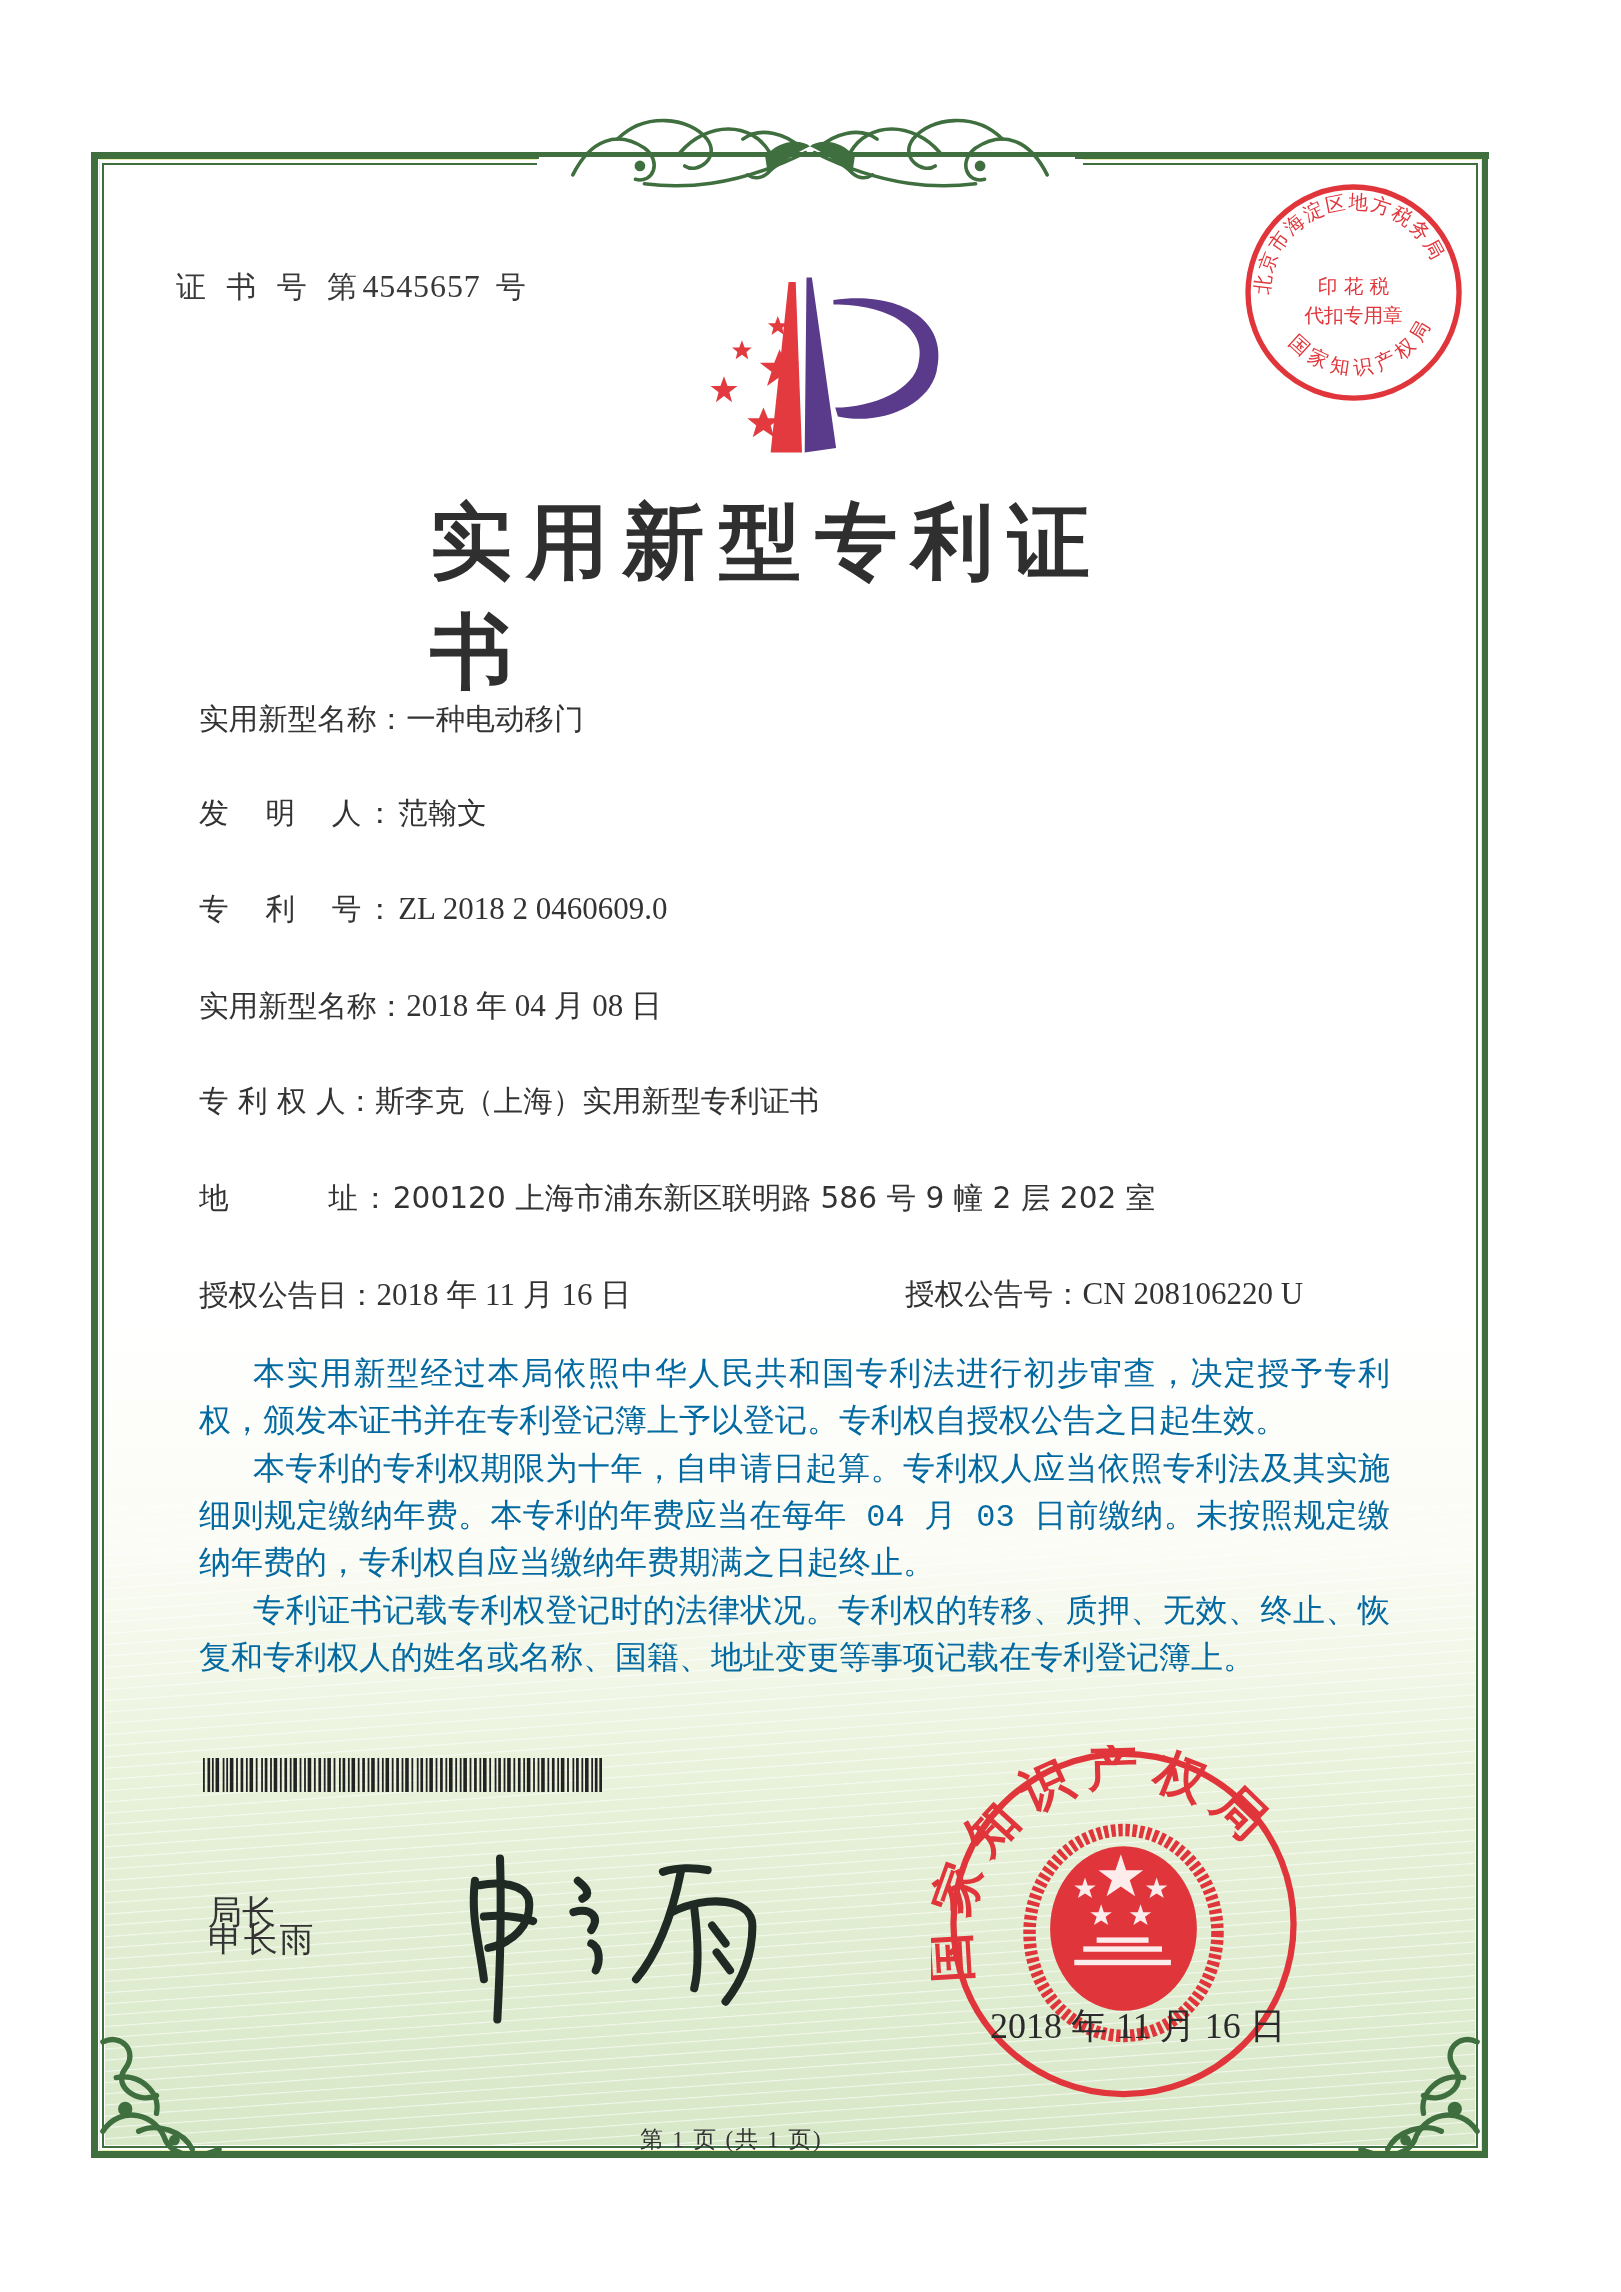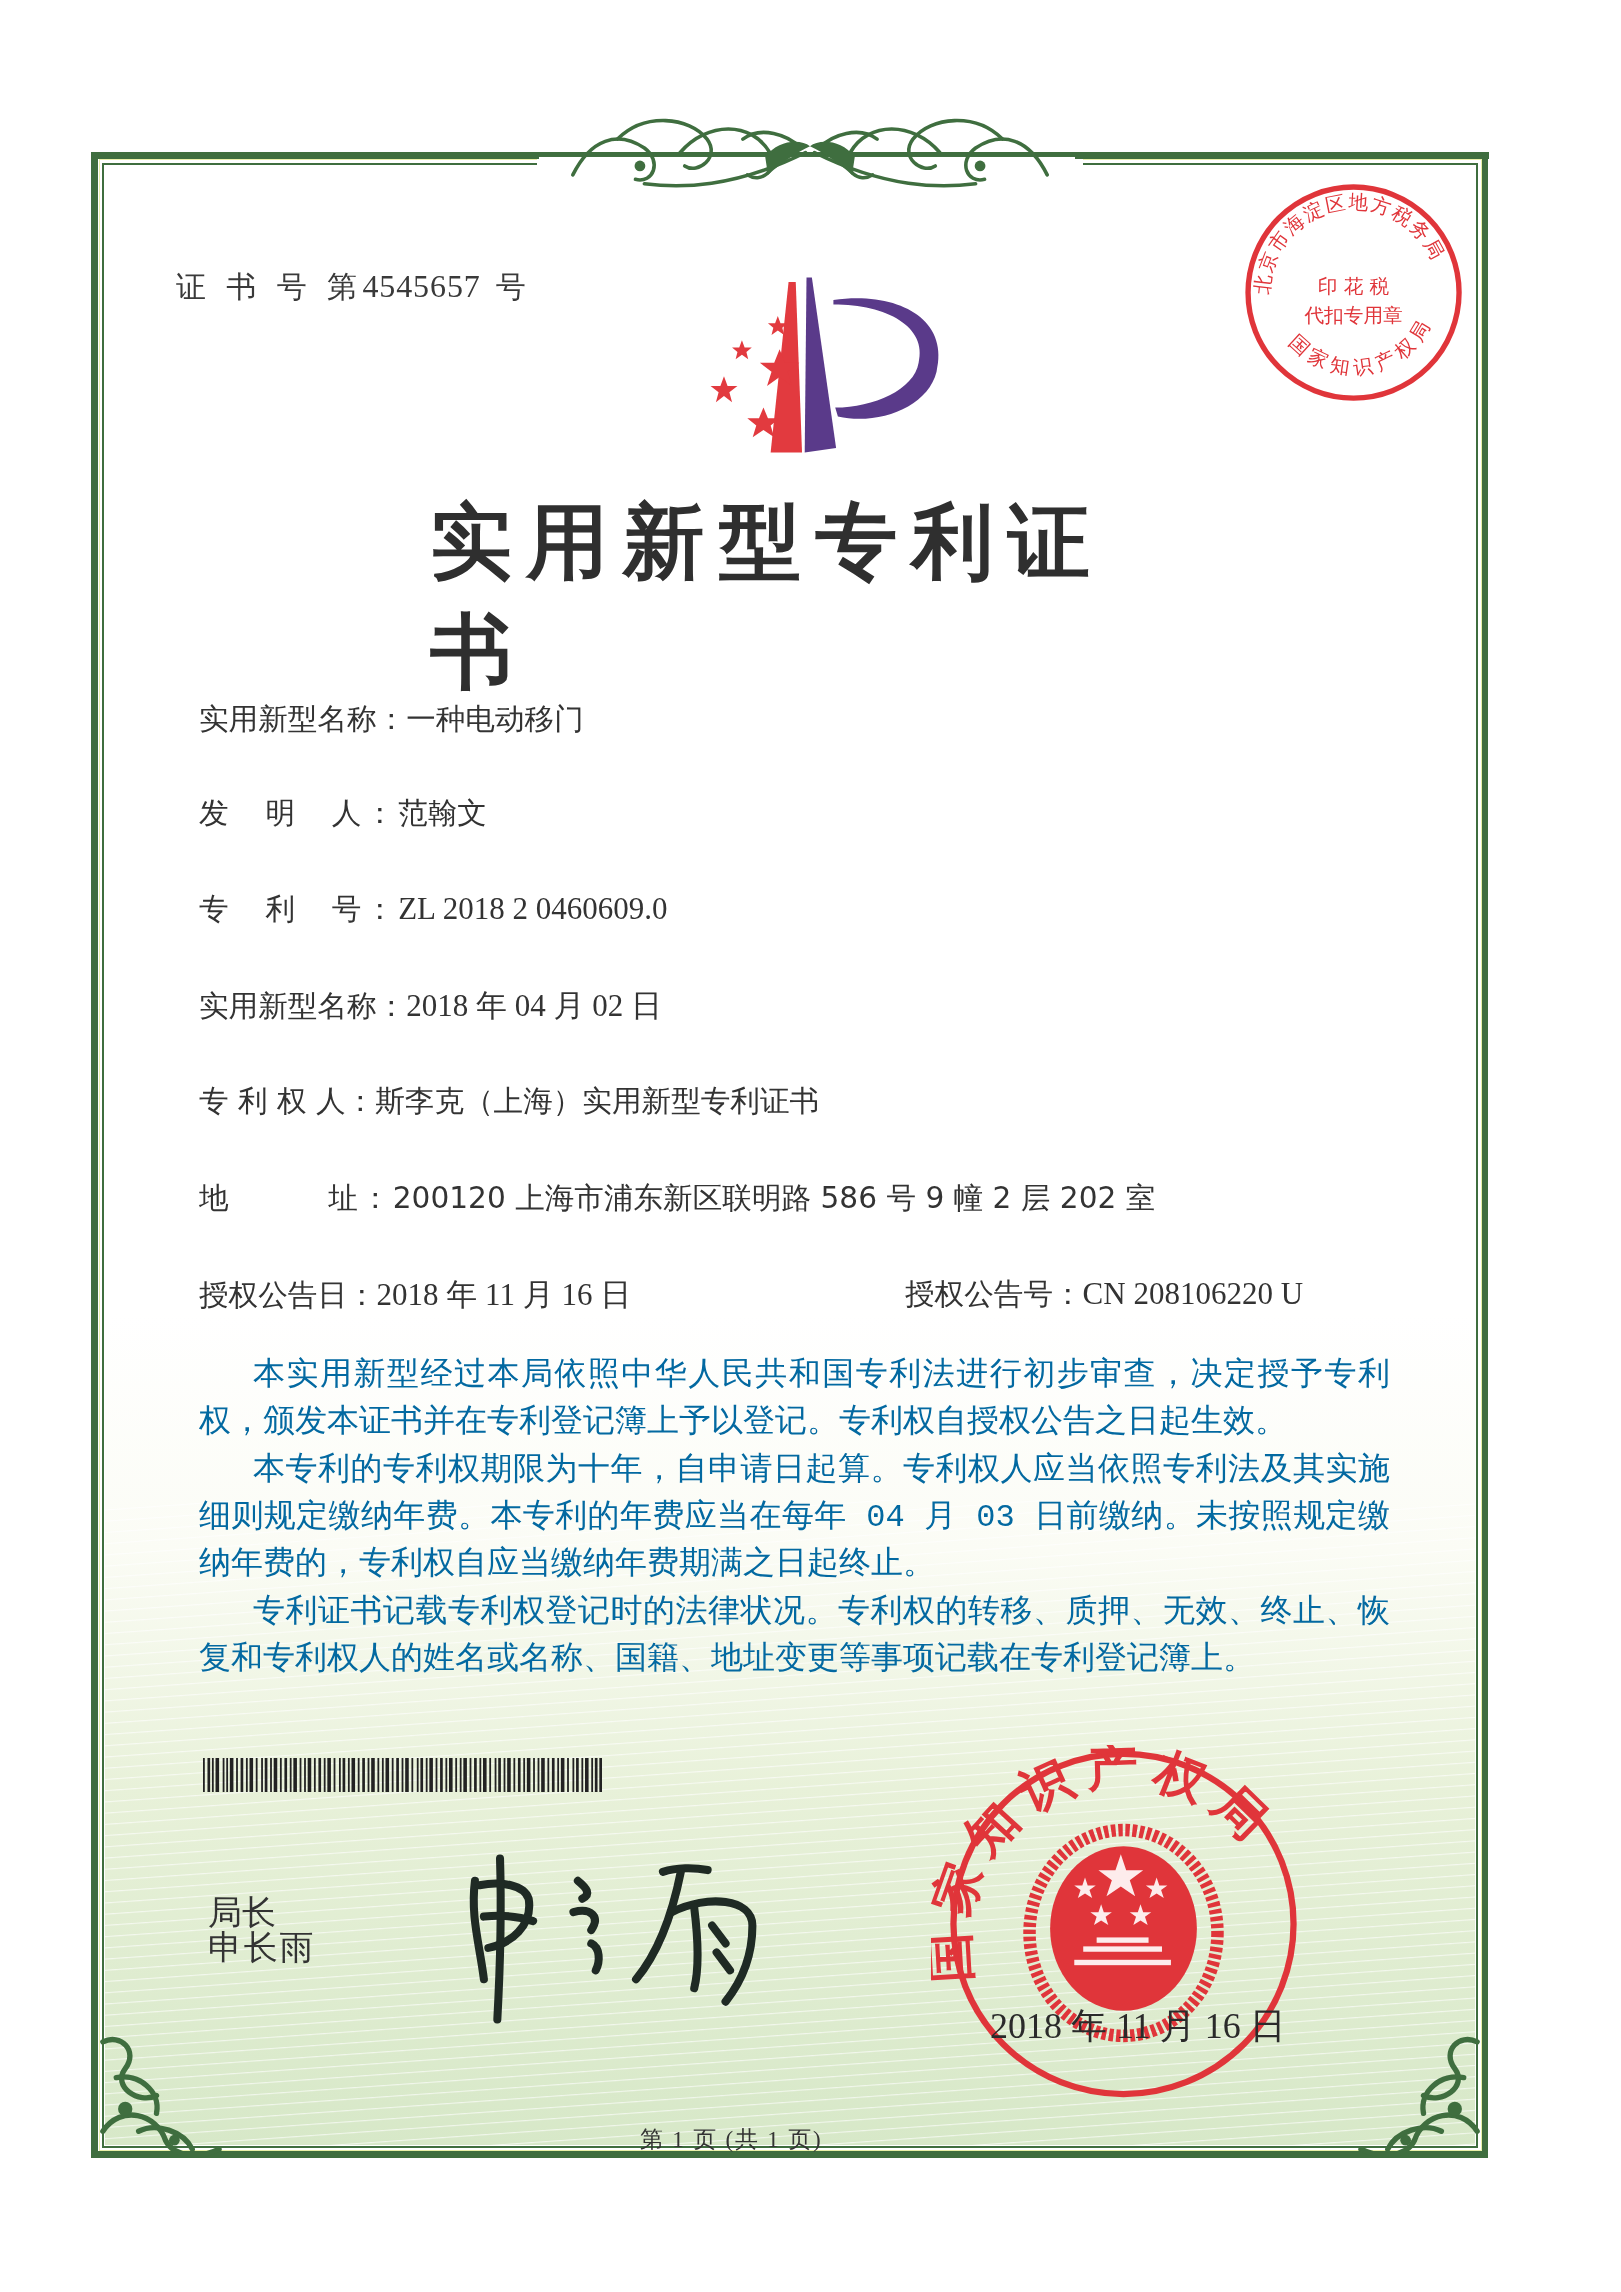--- a/index.html
+++ b/index.html
@@ -65,21 +65,21 @@
 
     .para {
       position:absolute; left:199px; width:1191px; font-size:32px; line-height:47px;
       color:#0369a1; font-family:Liberation Mono, monospace; text-align:justify;
       text-indent:54px;
     }
 
     .barcode { left:203px; top:1758px; width:399px; height:34px; }
 
     .sig-title { left:208px; top:1854px; font-size:34px; color:#333; font-family:"DejaVu Sans", sans-serif;margin-top:36px; }
-    .sig-name { left:208px; top:1917px; font-size:34px; color:#333; font-family:Liberation Mono, monospace; letter-spacing:1.8px;margin-top:8px; }
+    .sig-name { left:208px; top:1917px; font-size:34px; color:#333; font-family:Liberation Mono, monospace; letter-spacing:1.8px; }
     .signature { left:457px; top:1845px; width:376px; height:179px; }
 
     .seal-big { left:931px; top:1745px; width:385px; height:358px; }
     .seal-date {
       left:990px; top:2002px; font-size:36px; color:#2a2a2a;
       font-family:"Liberation Serif", "DejaVu Serif", serif; white-space:nowrap;
     }
 
     .seal-small { left:1240px; top:179px; width:228px; height:228px; }
 
@@ -187,21 +187,21 @@
 <div class="field" style="top:699px">
   <span class="label">实用新型名称：</span><span class="value">一种电动移门</span>
 </div>
 <div class="field" style="top:793px">
   <span class="label" style="letter-spacing:3.6px">发　明　人：</span><span class="value">范翰文</span>
 </div>
 <div class="field" style="top:889px">
   <span class="label" style="letter-spacing:3.6px">专　利　号：</span><span class="value num">ZL 2018 2 0460609.0</span>
 </div>
 <div class="field" style="top:985px">
-  <span class="label">实用新型名称：</span><span class="value num">2018 年 04 月 02 日</span>
+  <span class="label">实用新型名称：</span><span class="value num">2018 年 04 月 08 日</span>
 </div>
 <div class="field" style="top:1081px">
   <span class="label">专 利 权 人：</span><span class="value">斯李克（上海）实用新型专利证书</span>
 </div>
 <div class="field" style="top:1178px">
   <span class="label" style="letter-spacing:2.7px">地　　　址：</span><span class="value">200120 上海市浦东新区联明路 586 号 9 幢 2 层 202 室</span>
 </div>
 <div class="field" style="top:1274px">
   <span class="label">授权公告日：</span><span class="value num">2018 年 11 月 16 日</span>
 </div>

